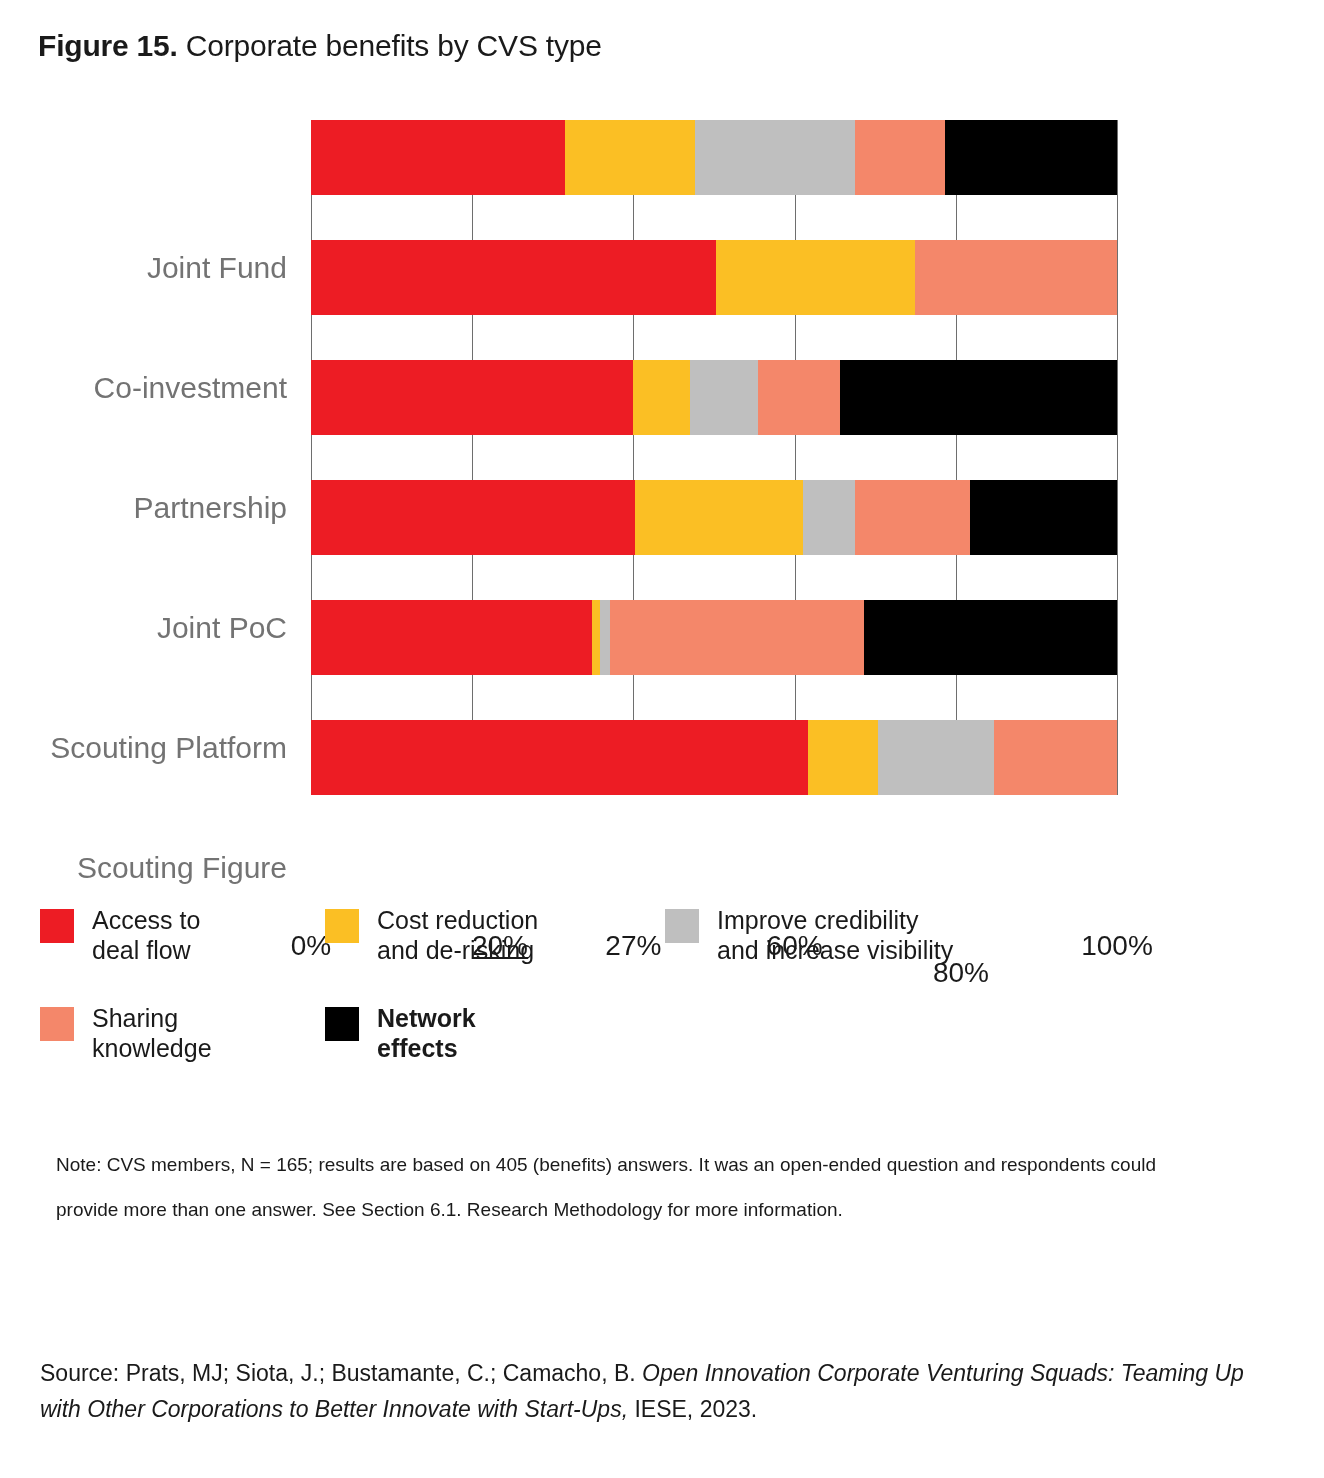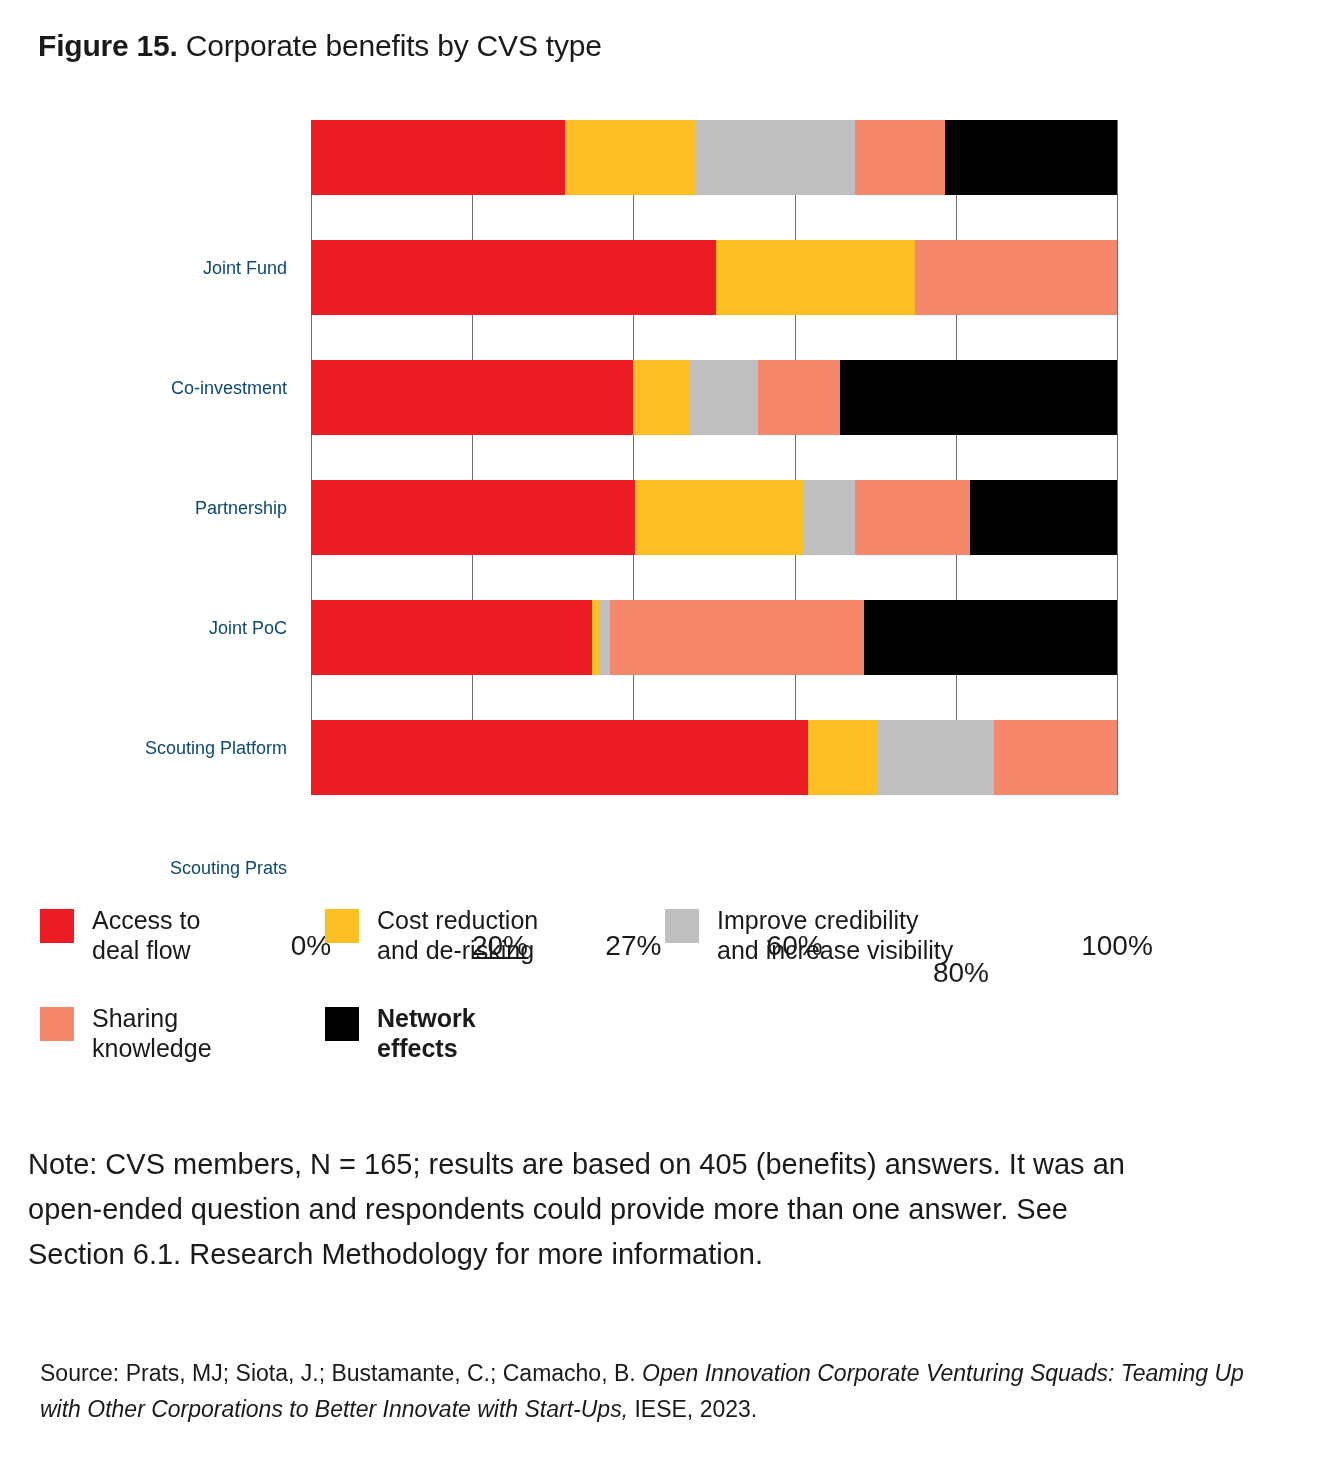--- a/index.html
+++ b/index.html
@@ -70,23 +70,23 @@
     height: 75px;
     display: flex;
   }
   .seg {
     height: 100%;
   }
   .cat-label {
     position: absolute;
     right: 1037px;           
     text-align: right;
-    font-size: 18px;
+    font-size: 30px;
     line-height: 30px;
-    color: #0c4a6e;
+    color: #737373;
     white-space: nowrap;
   }
 
   
   .xtick-label {
     position: absolute;
     top: 820px;
     font-size: 28px;
     line-height: 32px;
     color: #1a1a1a;
@@ -121,24 +121,24 @@
     margin-left: 18px;
     font-size: 25px;
     line-height: 30px;
     color: #1a1a1a;
     white-space: pre-line;
   }
 
   
   .note {
     position: absolute;
-    left: 28px;
+    left: 56px;
     top: 1142px;
     width: 1110px;
-    font-size: 29px;
+    font-size: 19px;
     line-height: 45px;
     color: #1a1a1a;
   }
 
   
   .source {
     position: absolute;
     left: 40px;
     top: 1355px;
     width: 1230px;
@@ -208,21 +208,21 @@
           <div class="seg" title="Scouting Force — Sharing knowledge: 15.3%" style="width: 123.318px; background: rgb(244, 135, 106);"></div>
         </div>
       </div>
   </div>
   <div id="cat-labels">
       <div class="cat-label" style="top: 142.5px;">Joint Fund</div>
       <div class="cat-label" style="top: 262.5px;">Co-investment</div>
       <div class="cat-label" style="top: 382.5px;">Partnership</div>
       <div class="cat-label" style="top: 502.5px;">Joint PoC</div>
       <div class="cat-label" style="top: 622.5px;">Scouting Platform</div>
-      <div class="cat-label" style="top: 742.5px;">Scouting Prats</div>
+      <div class="cat-label" style="top: 742.5px;">Scouting Figure</div>
     </div>
   <div id="xtick-labels">
       <div class="xtick-label" style="left: 311px;">0%</div>
       <div class="xtick-label" style="left: 500px; text-decoration: underline;">20%</div>
       <div class="xtick-label" style="left: 633.4px;">27%</div>
       <div class="xtick-label" style="left: 794.6px;">60%</div>
       <div class="xtick-label" style="left: 961px; margin-top: 27px;">80%</div>
       <div class="xtick-label" style="left: 1117px;">100%</div>
     </div>
 </div>

